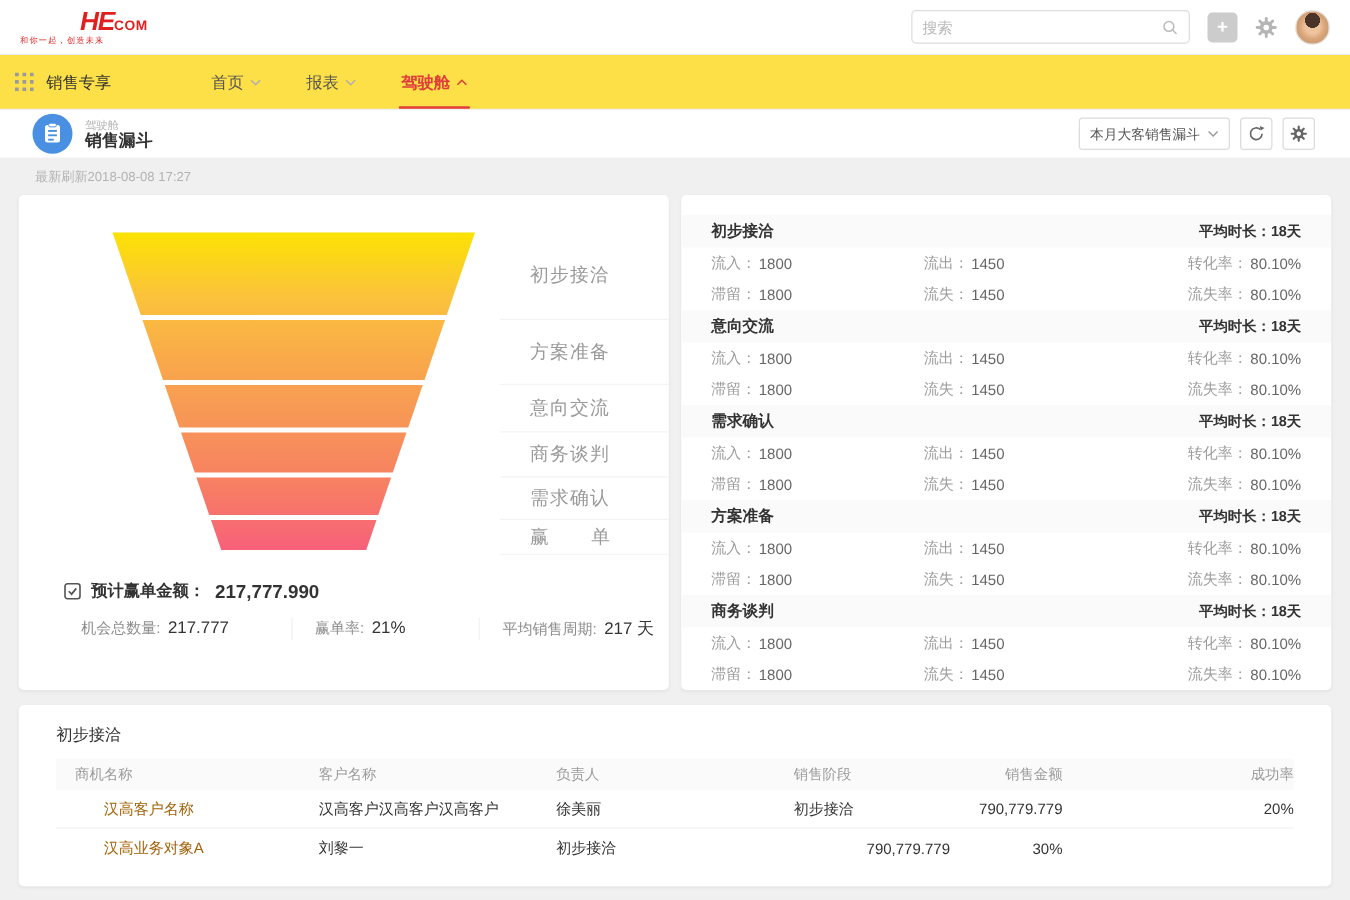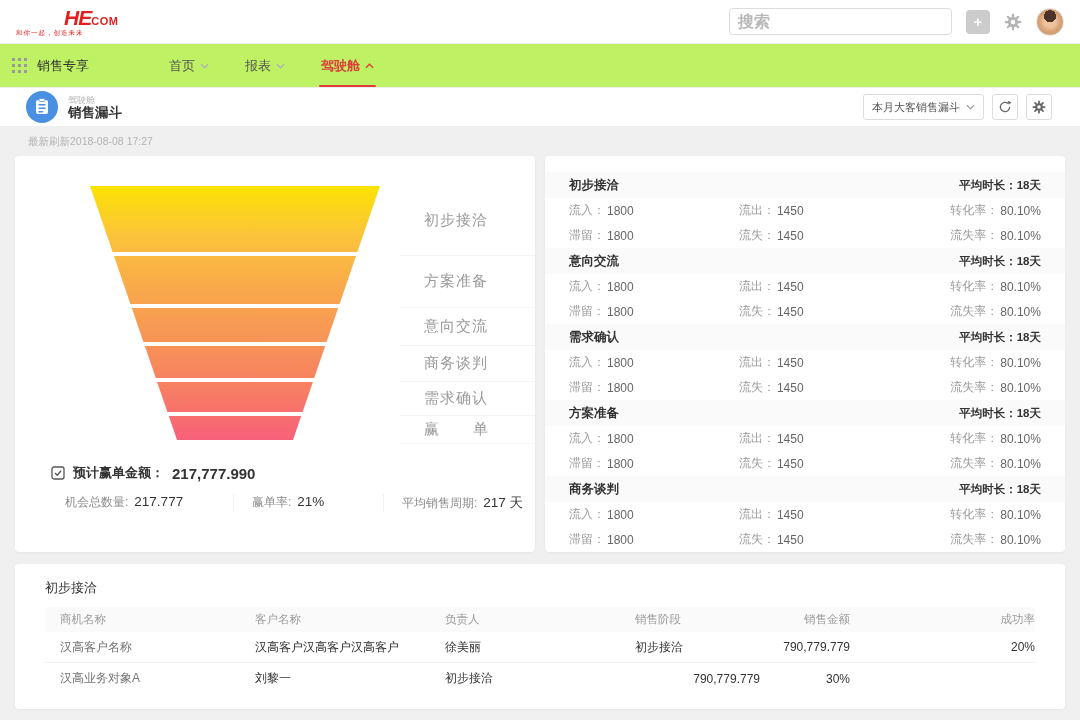--- a/index.html
+++ b/index.html
@@ -8,31 +8,31 @@
 
   
   .topbar { height:44px; background:#fff; display:flex; align-items:center; padding:0 16px; border-bottom:1px solid #ededed; }
   .logo { display:flex; flex-direction:column; line-height:1; cursor:pointer; }
   .logo-row { display:flex; align-items:baseline; }
   .logo-he { font-size:21px; font-weight:800; color:#e01f1f; letter-spacing:-1px; font-style:italic;margin-left:48px; }
   .logo-com { font-size:11px; font-weight:800; color:#e01f1f; text-transform:uppercase; letter-spacing:.5px; }
   .logo-tagline { font-size:6.5px; color:#e01f1f; letter-spacing:1px; margin-top:2px; white-space:nowrap; }
   .topbar-right { margin-left:auto; display:flex; align-items:center; gap:14px; }
   .search-box { width:223px; height:27px; border:1px solid #ddd; border-radius:4px; display:flex; align-items:center; padding:0 8px; background:#fff; }
-  .search-box input { border:none; outline:none; flex:1; font-size:16px; color:#b91c1c; background:transparent; font-family:inherit;font-weight:bold; }
+  .search-box input { border:none; outline:none; flex:1; font-size:12px; color:#b91c1c; background:transparent; font-family:inherit; }
   .search-box input::placeholder { color:#b8b8b8; }
   .btn-plus { width:24px; height:24px; border-radius:4px; background:#ccc; color:#fff; font-size:15px; font-weight:700; display:flex; align-items:center; justify-content:center; cursor:pointer; border:none; line-height:1; }
   .icon-btn { background:none; border:none; cursor:pointer; display:flex; align-items:center; }
   .avatar { width:28px; height:28px; border-radius:50%; cursor:pointer;
     background: radial-gradient(circle at 50% 28%, #4a3328 0 26%, transparent 27%),
                 radial-gradient(circle at 50% 48%, #eec39d 0 30%, #d8a277 55%, #b9996d 100%);
     border:1px solid #e5e5e5; }
 
   
-  .navbar { height:44px; background:#bef264; display:flex; align-items:stretch; padding:0 12px; border-bottom:1px solid #ededed; }
+  .navbar { height:44px; background:#fde047; display:flex; align-items:stretch; padding:0 12px; border-bottom:1px solid #ededed; }
   .nav-left { display:flex; align-items:center; gap:10px; }
   .workspace { font-size:13px; color:#333; }
   .nav-items { display:flex; margin-left:62px; }
   .nav-item { position:relative; display:flex; align-items:center; gap:5px; padding:0 18px; font-size:13px; color:#555; cursor:pointer;justify-content:center; }
   .nav-item.active { color:#e03c3c; font-weight:600; }
   .nav-item.active .bar { position:absolute; left:16px; right:16px; bottom:0; height:2px; background:#e03c3c; border-radius:1px; }
 
   
   .page-header { height:38px; background:#fff; display:flex; align-items:center; padding:0 28px 0 26px; }
   .ph-icon { width:32px; height:32px; border-radius:50%; background:#4a90e2; display:flex; align-items:center; justify-content:center; flex:none; }
@@ -80,21 +80,21 @@
   
   .table-card { margin-top:12px; height:145px; padding:0 30px; }
   .tc-title { font-size:13px; color:#333; padding:15px 0 10px; }
   .t-grid { display:grid; grid-template-columns:195px 190px 190px 140px 90px 1fr; align-items:center; }
   .t-head { background:#fafafa; height:25px; }
   .t-head .t-cell { font-size:11.5px; color:#9b9b9b; }
   .t-row { height:31px; border-bottom:1px solid #f2f2f2; }
   .t-row:last-child { border-bottom:none; }
   .t-cell { font-size:12px; color:#333; padding-left:15px; white-space:nowrap; overflow:hidden; }
   .t-cell.right { text-align:right; padding-left:0; }
-  .t-link { color:#737373; cursor:pointer; }
+  .t-link { color:#a16207; cursor:pointer;margin-left:23px; }
 </style>
 </head>
 <body>
 
 <div class="topbar">
   <div class="logo">
     <div class="logo-row">
       <span class="logo-he">HE</span>
       <span class="logo-com">com</span>
     </div>

